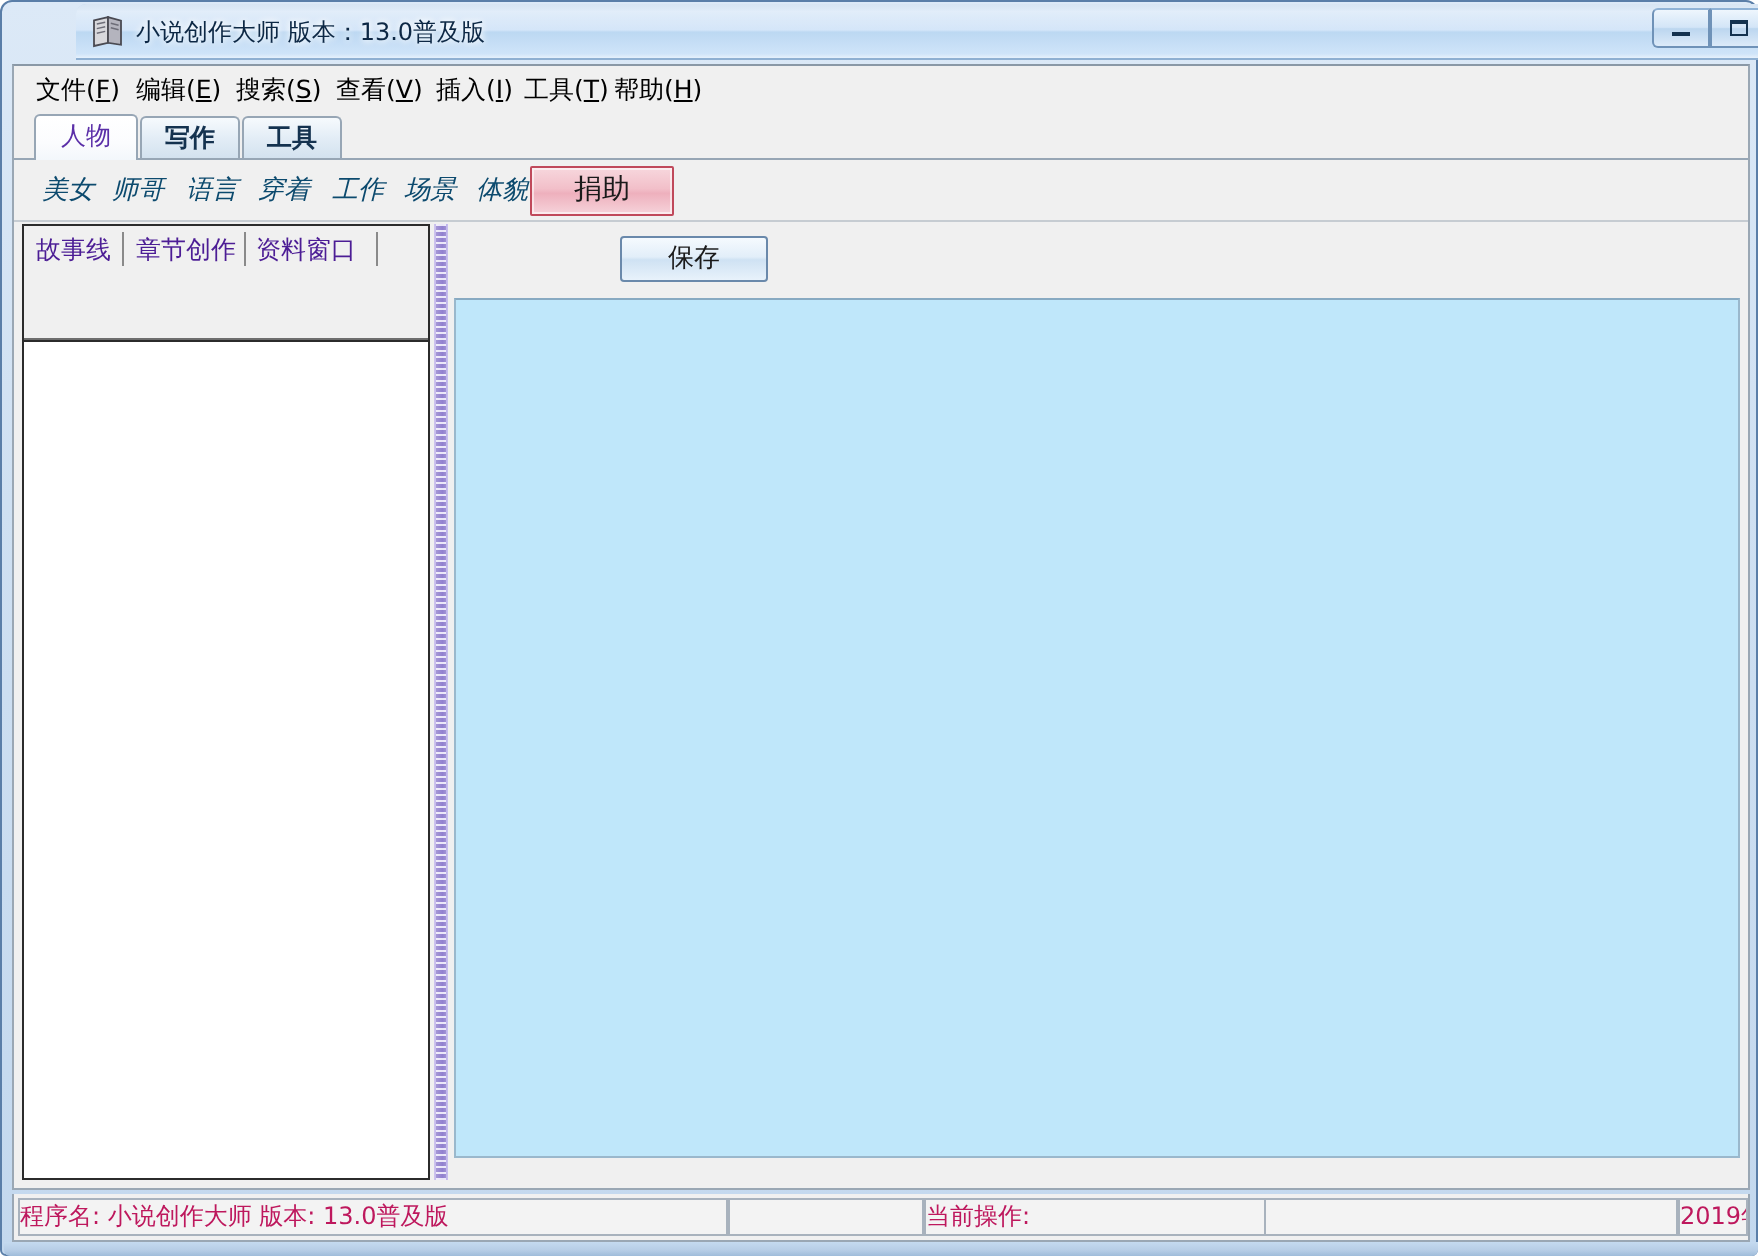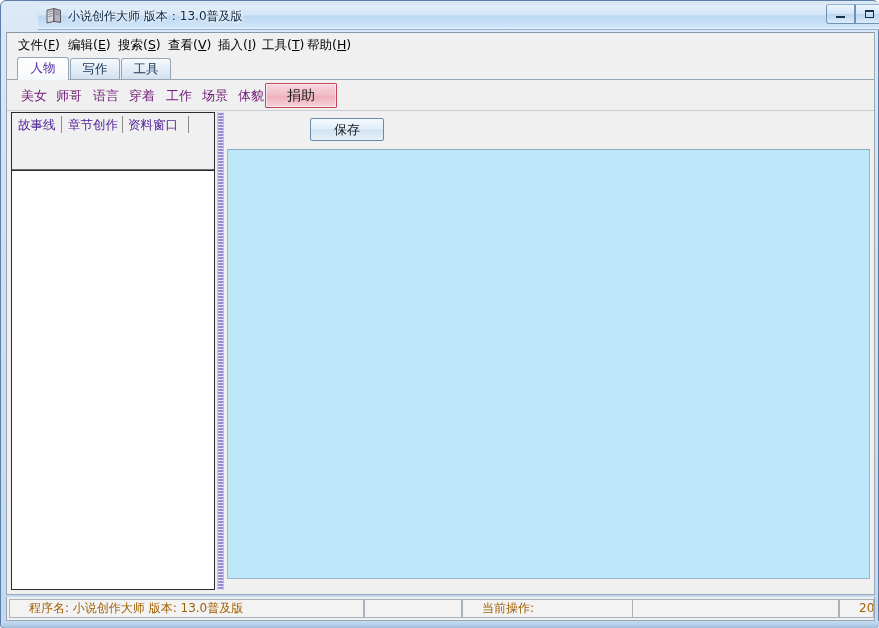--- a/index.html
+++ b/index.html
@@ -145,20 +145,21 @@
     border-bottom: none;
     border-radius: 3px 3px 0 0;
     font-size: 12.5px;
     line-height: 19px;
     text-align: center;
     cursor: default;
   }
   .mtab.inactive {
     background: linear-gradient(180deg,#f6fafd 0%,#e3edf6 50%,#d3e2ef 100%);
     color: #14324f;
+    font-weight: bold;
   }
   .mtab.active {
     background: linear-gradient(180deg,#ffffff 0%,#fbfcfe 60%,#f3f7fb 100%);
     color: #5b2fa8;
     height: 23px;
     top: 2px;
     z-index: 5;
   }
 
   
@@ -167,23 +168,24 @@
     width: 867px; height: 32px;
     box-sizing: border-box;
     background: #f0f0f0;
     border-top: 1px solid #97a6b5;
     border-bottom: 1px solid #c6ccd2;
   }
   .tool-link {
     position: absolute; top: 7px;
     height: 18px; line-height: 18px;
     font-size: 13px;
-    color: #701a75;
+    color: #0c4a6e;
     white-space: nowrap;
     cursor: default;
+    font-style: italic;
   }
   #donate-button {
     position: absolute;
     left: 258px; top: 3px;
     width: 72px; height: 25px;
     box-sizing: border-box;
     border: 1px solid #c0495b;
     border-radius: 1px;
     background: linear-gradient(180deg,#f7d7dd 0%,#f2bfc9 45%,#eeb0bd 55%,#f6d3da 100%);
     color: #1a1a1a;
@@ -299,22 +301,22 @@
     border-top: none;
   }
   .status-cell {
     position: absolute; top: 2px;
     height: 19px;
     box-sizing: border-box;
     border: 1px solid #a8b2bd;
     background: #f3f3f3;
     font-size: 12px;
     line-height: 17px;
-    color: #a16207;
-    padding-left: 19px;
+    color: #be185d;
+    padding-left: 0;
     white-space: nowrap;
     overflow: hidden;
   }
 
   
   #bottom-strip {
     position: absolute; left: 1px; top: 620px;
     width: 877px; height: 7px;
     background: linear-gradient(180deg,#c5daf0 0%,#b6cde6 60%,#9fbcda 100%);
     border-radius: 0 0 3px 3px;

